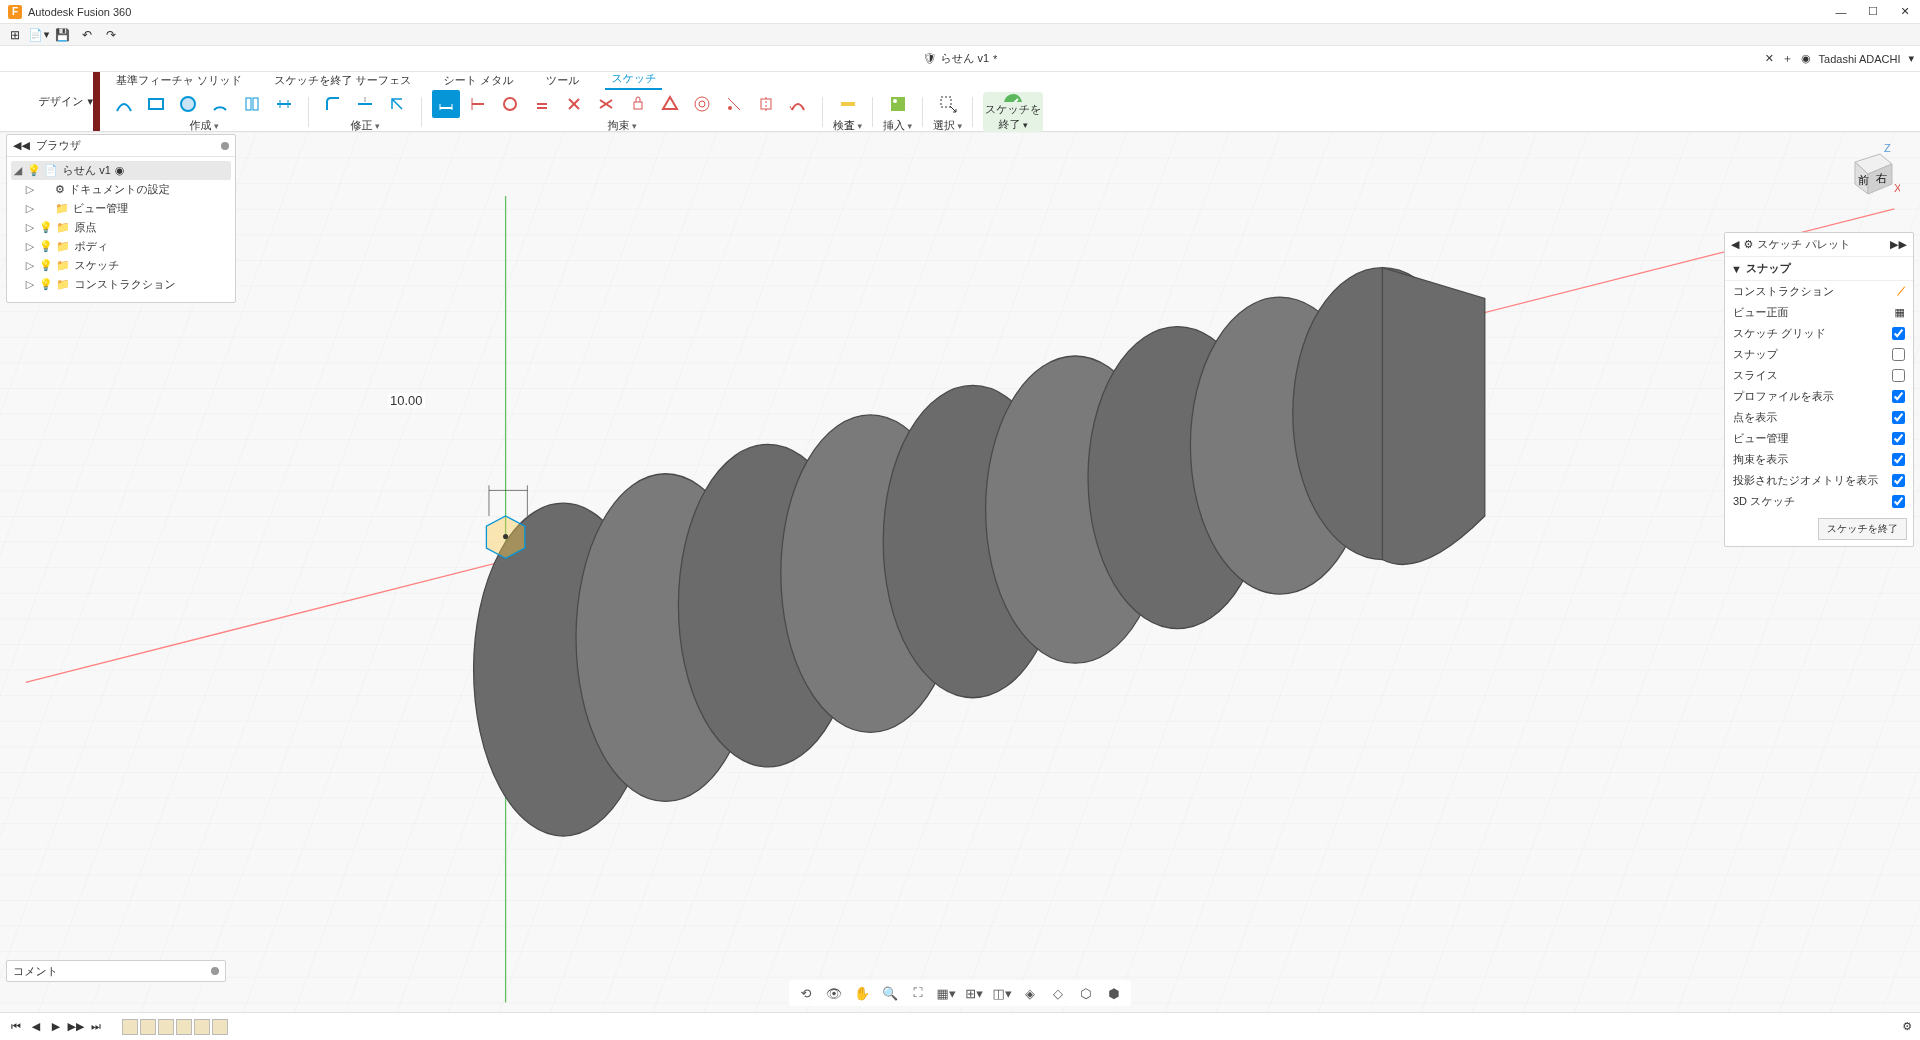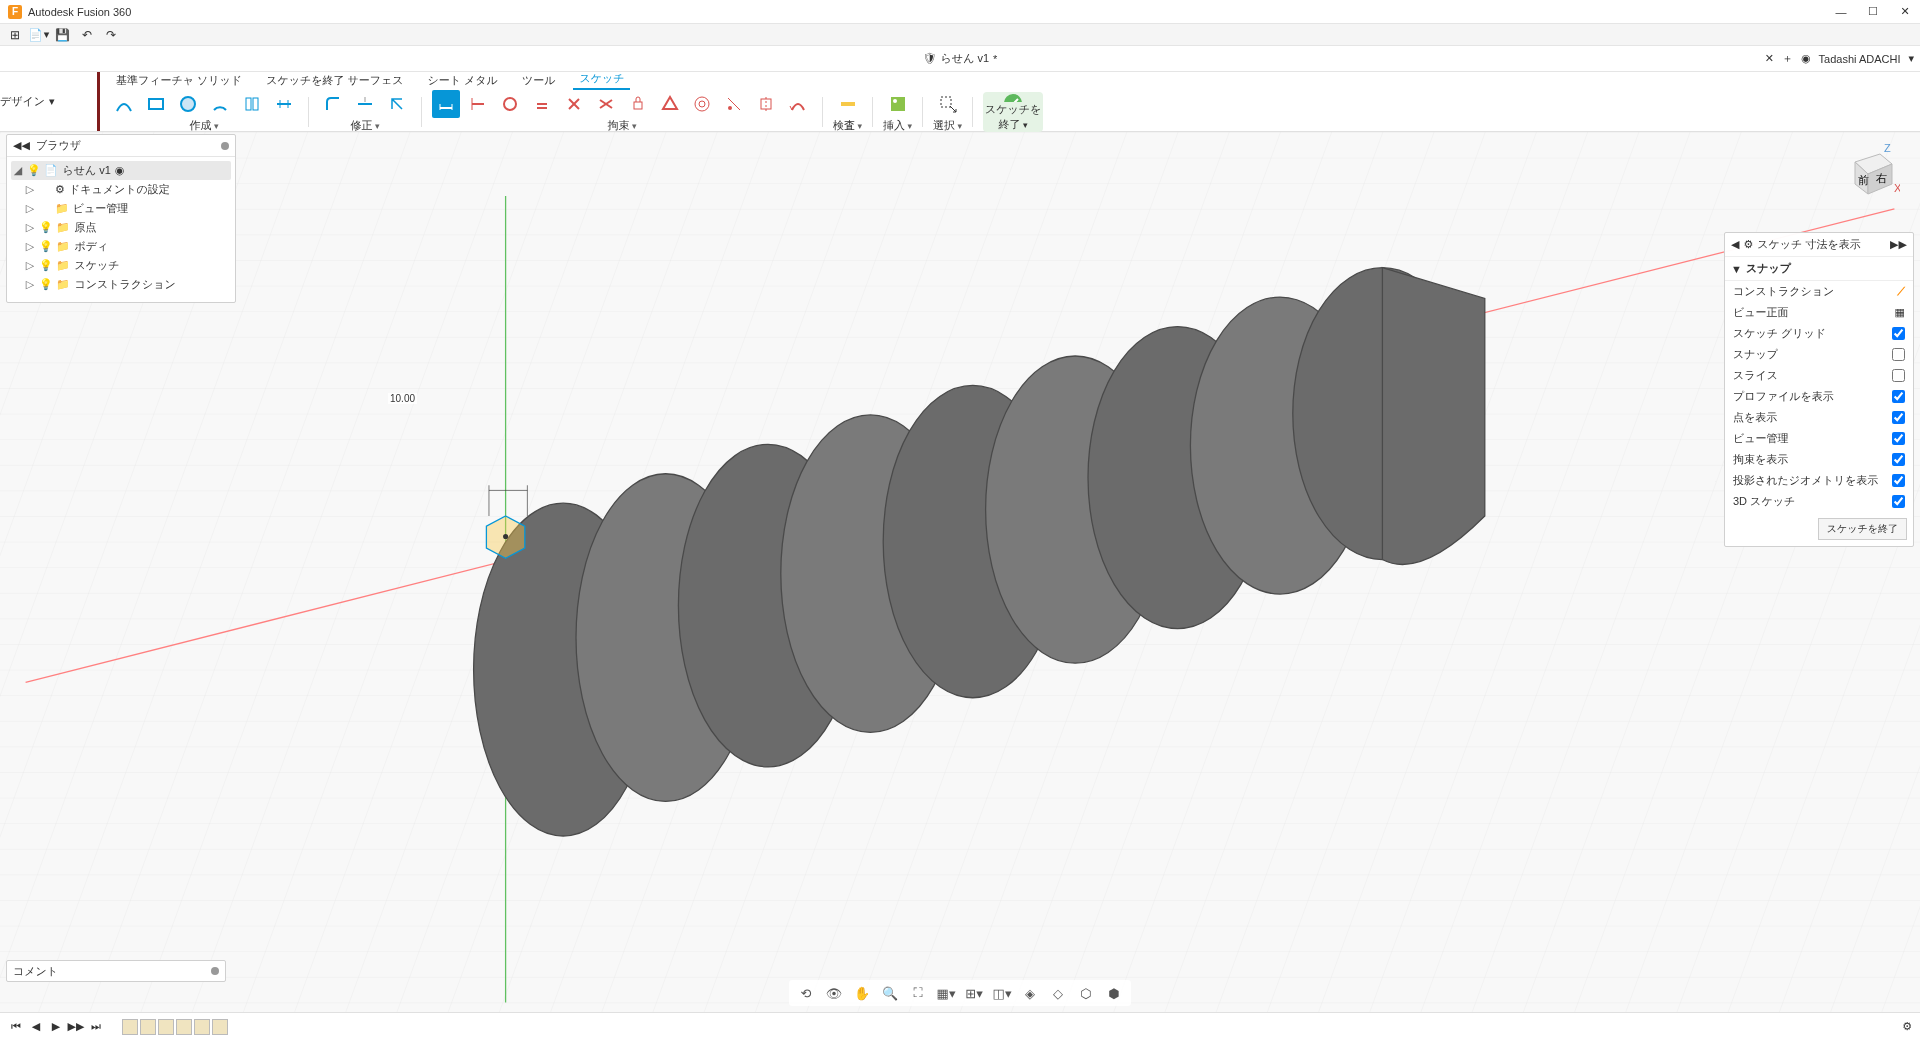--- a/index.html
+++ b/index.html
@@ -9,24 +9,24 @@
 .titlebar .title{flex:0 0 auto;}
 .win-controls{margin-left:auto;display:flex;gap:18px;}
 .win-controls div{width:14px;height:14px;display:flex;align-items:center;justify-content:center;cursor:pointer;}
 .qat{height:22px;background:#f5f5f5;border-bottom:1px solid #e5e5e5;display:flex;align-items:center;padding:0 6px;gap:6px;}
 .qat .qicon{width:18px;height:18px;display:flex;align-items:center;justify-content:center;cursor:pointer;font-size:12px;}
 .doc-tab-row{height:26px;display:flex;align-items:center;justify-content:center;position:relative;border-bottom:1px solid #e5e5e5;}
 .doc-tab{display:flex;align-items:center;gap:4px;padding:0 8px;}
 .doc-tab-close{margin-left:auto;position:absolute;right:6px;display:flex;gap:8px;align-items:center;}
 .doc-tab-close div,.user-chip div{cursor:pointer;}
 .ribbon{display:flex;border-bottom:1px solid #e0e0e0;background:#fff;height:60px;}
-.ribbon-left{width:100px;display:flex;align-items:center;justify-content:flex-start;border-right:3px solid #7f1d1d;}
+.ribbon-left{width:100px;display:flex;align-items:center;justify-content:flex-end;border-right:7px solid #7f1d1d;}
 .ribbon-left .design{display:flex;align-items:center;gap:4px;cursor:pointer;}
 .ribbon-groups{flex:1;display:flex;flex-direction:column;}
-.ribbon-tabs{height:18px;display:flex;padding-left:10px;gap:12px;align-items:flex-end;font-size:10px;}
+.ribbon-tabs{height:18px;display:flex;padding-left:10px;gap:20px;align-items:flex-end;font-size:10px;}
 .ribbon-tabs .tab{padding:2px 6px;cursor:pointer;}
 .ribbon-tabs .tab.active{color:#0696d7;border-bottom:2px solid #0696d7;}
 .ribbon-tools{flex:1;display:flex;align-items:center;padding:0 10px;gap:6px;}
 .tool{width:28px;height:28px;display:flex;align-items:center;justify-content:center;cursor:pointer;border-radius:2px;}
 .tool.active{background:#0696d7;}
 .tool.finish{width:60px;flex-direction:column;background:#e5f3e5;border-radius:4px;height:40px;}
 .tool-group-label{font-size:9px;color:#666;text-align:center;}
 .tool-sep{width:1px;height:30px;background:#e0e0e0;margin:0 4px;}
 .group{display:flex;flex-direction:column;align-items:center;gap:0;}
 .group-row{display:flex;gap:4px;}
@@ -51,21 +51,21 @@
 .viewcube{position:absolute;top:10px;right:20px;width:60px;height:60px;}
 .nav-bar{position:absolute;bottom:6px;left:50%;transform:translateX(-50%);display:flex;gap:10px;background:rgba(255,255,255,0.9);padding:4px 8px;border-radius:3px;}
 .nav-bar .nicon{width:18px;height:18px;cursor:pointer;display:flex;align-items:center;justify-content:center;font-size:13px;color:#555;}
 .statusbar{position:absolute;bottom:0;left:0;right:0;height:28px;border-top:1px solid #e0e0e0;background:#fff;display:flex;align-items:center;padding:0 8px;gap:8px;}
 .timeline-ctrls{display:flex;gap:4px;}
 .timeline-ctrls .tc{width:16px;height:16px;cursor:pointer;display:flex;align-items:center;justify-content:center;font-size:11px;}
 .timeline-items{display:flex;gap:2px;margin-left:10px;}
 .timeline-items .ti{width:16px;height:16px;border:1px solid #bbb;background:#f0e4c0;cursor:pointer;}
 .comment-bar{position:absolute;bottom:30px;left:6px;width:220px;height:22px;border:1px solid #d0d0d0;background:rgba(255,255,255,0.95);display:flex;align-items:center;padding:0 6px;font-size:10px;color:#666;border-radius:2px;}
 .comment-bar .dot{width:8px;height:8px;border-radius:50%;background:#999;margin-left:auto;}
-.dim-label{position:absolute;font-size:10px;background:rgba(255,255,255,0.8);padding:0 2px;}
+.dim-label{position:absolute;font-size:13px;background:rgba(255,255,255,0.8);padding:0 2px;}
 svg .coil{fill:#6b6b6b;stroke:#4a4a4a;stroke-width:1;}
 svg .coil-light{fill:#7a7a7a;}
 .construction-icon{color:#ff8c00;font-weight:bold;}
 </style>
 </head>
 <body>
 
 <div class="titlebar">
   <div class="app-icon">F</div>
   <div class="title">Autodesk Fusion 360</div>
@@ -387,21 +387,21 @@
             <span>コンストラクション</span>
           </div>
         </div>
     </div>
   </div>
 
   <div class="palette">
     <div class="palette-hdr">
       <span>◀</span>
         <span>⚙</span>
-      <span>スケッチ 寸法を表示</span>
+      <span>スケッチ パレット</span>
       <span style="margin-left:auto">▶▶</span>
     </div>
     <div class="palette-section">
       <span>▼</span>
         <span>スナップ</span>
     </div>
     <div id="palette-items">
         <div class="palette-item">
           <span>コンストラクション</span>
           <span class="construction-icon">⟋</span>

